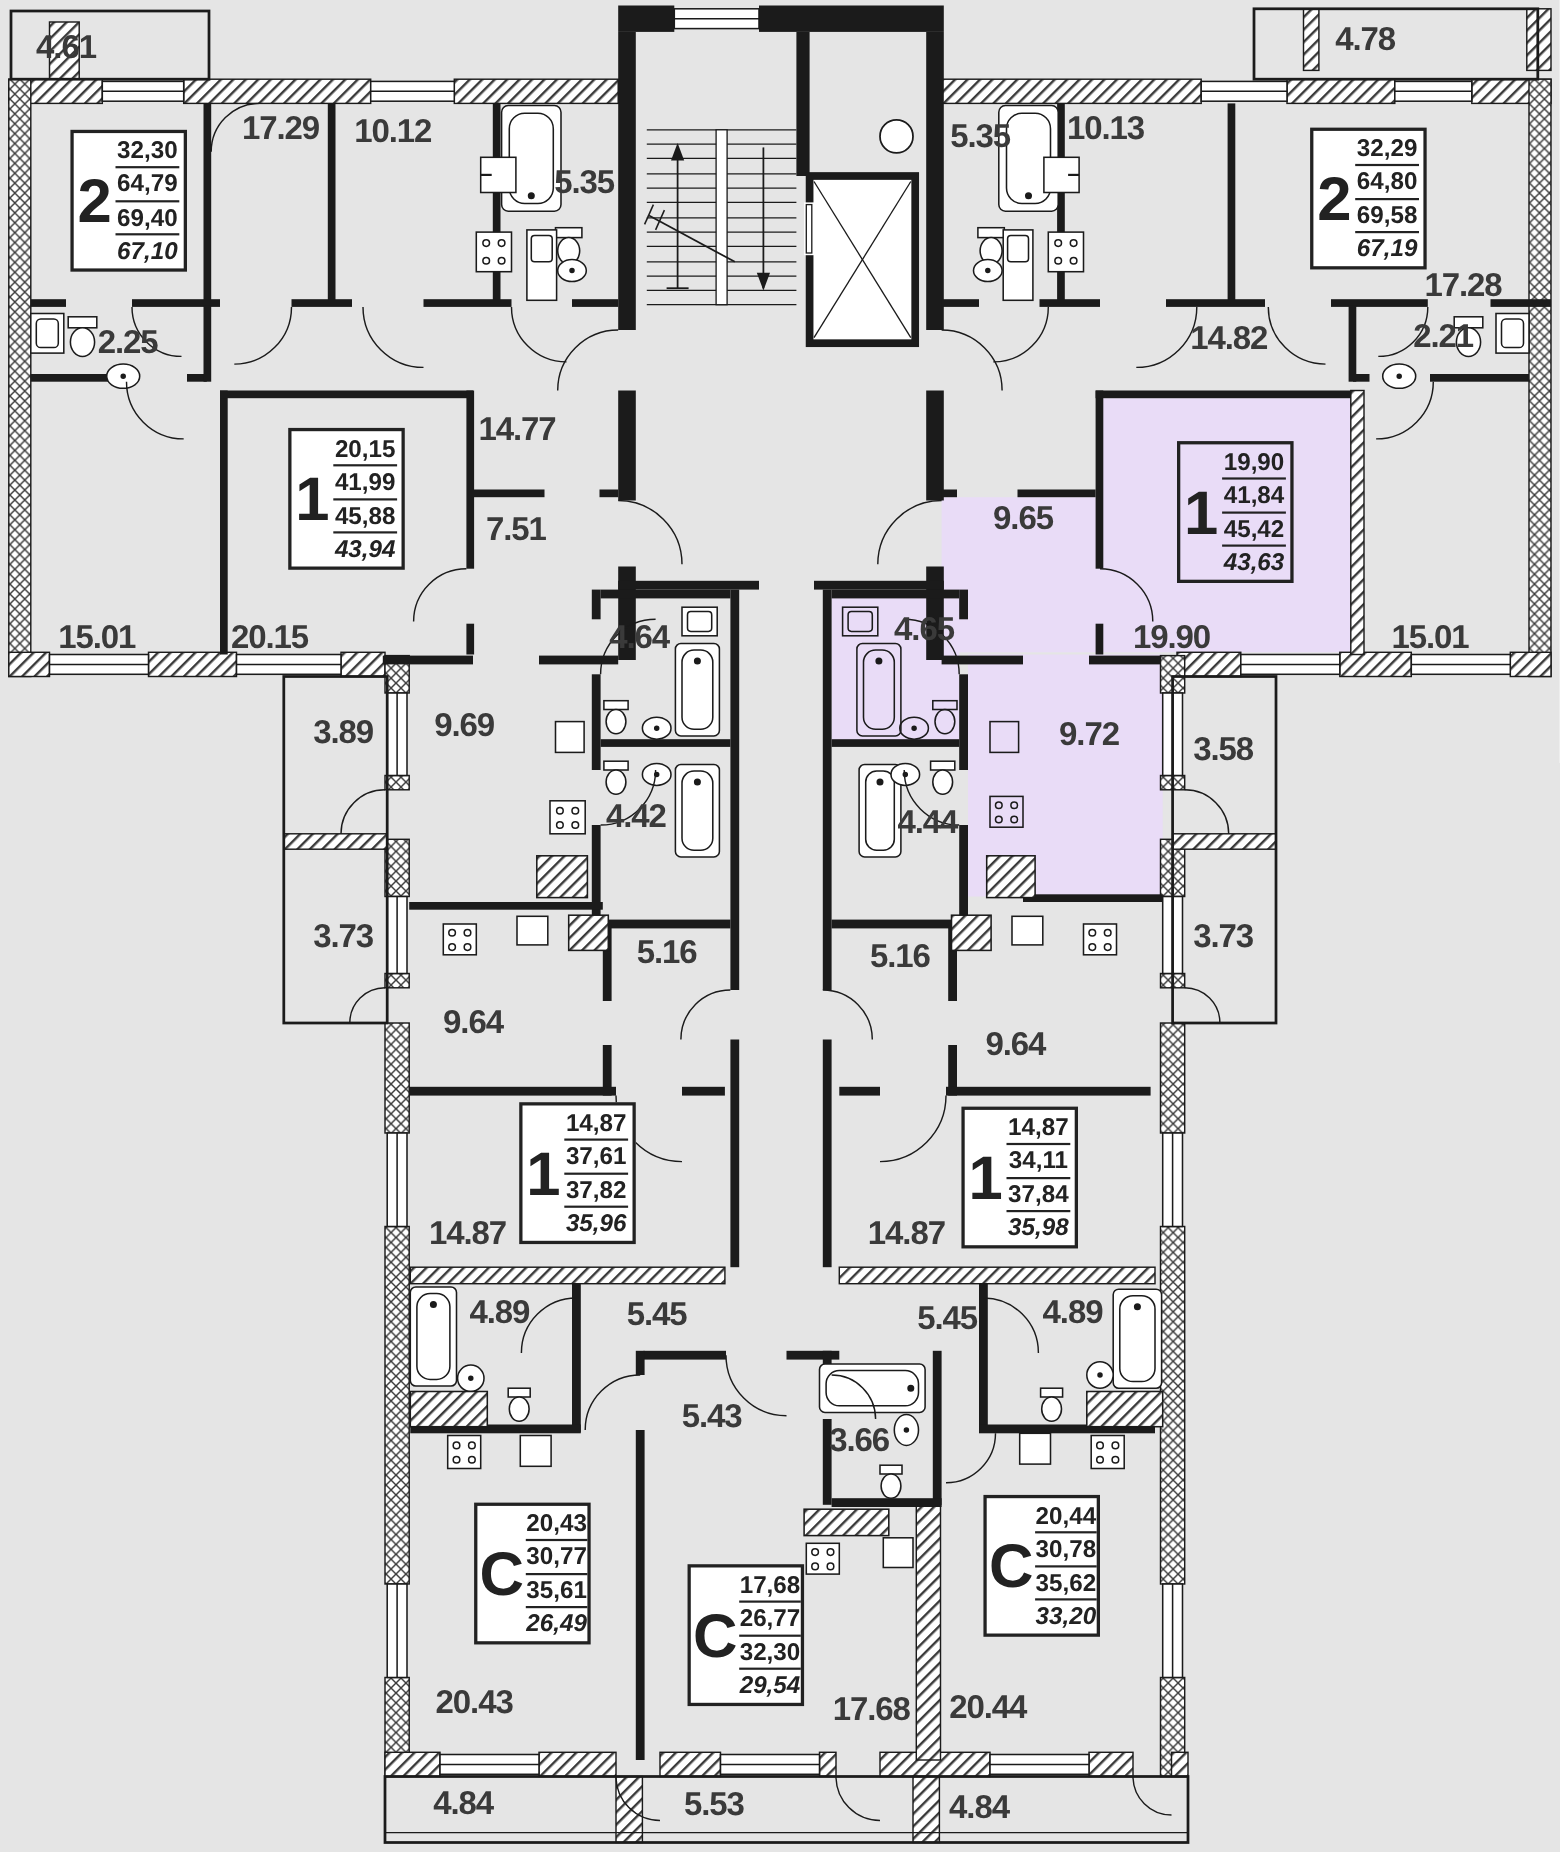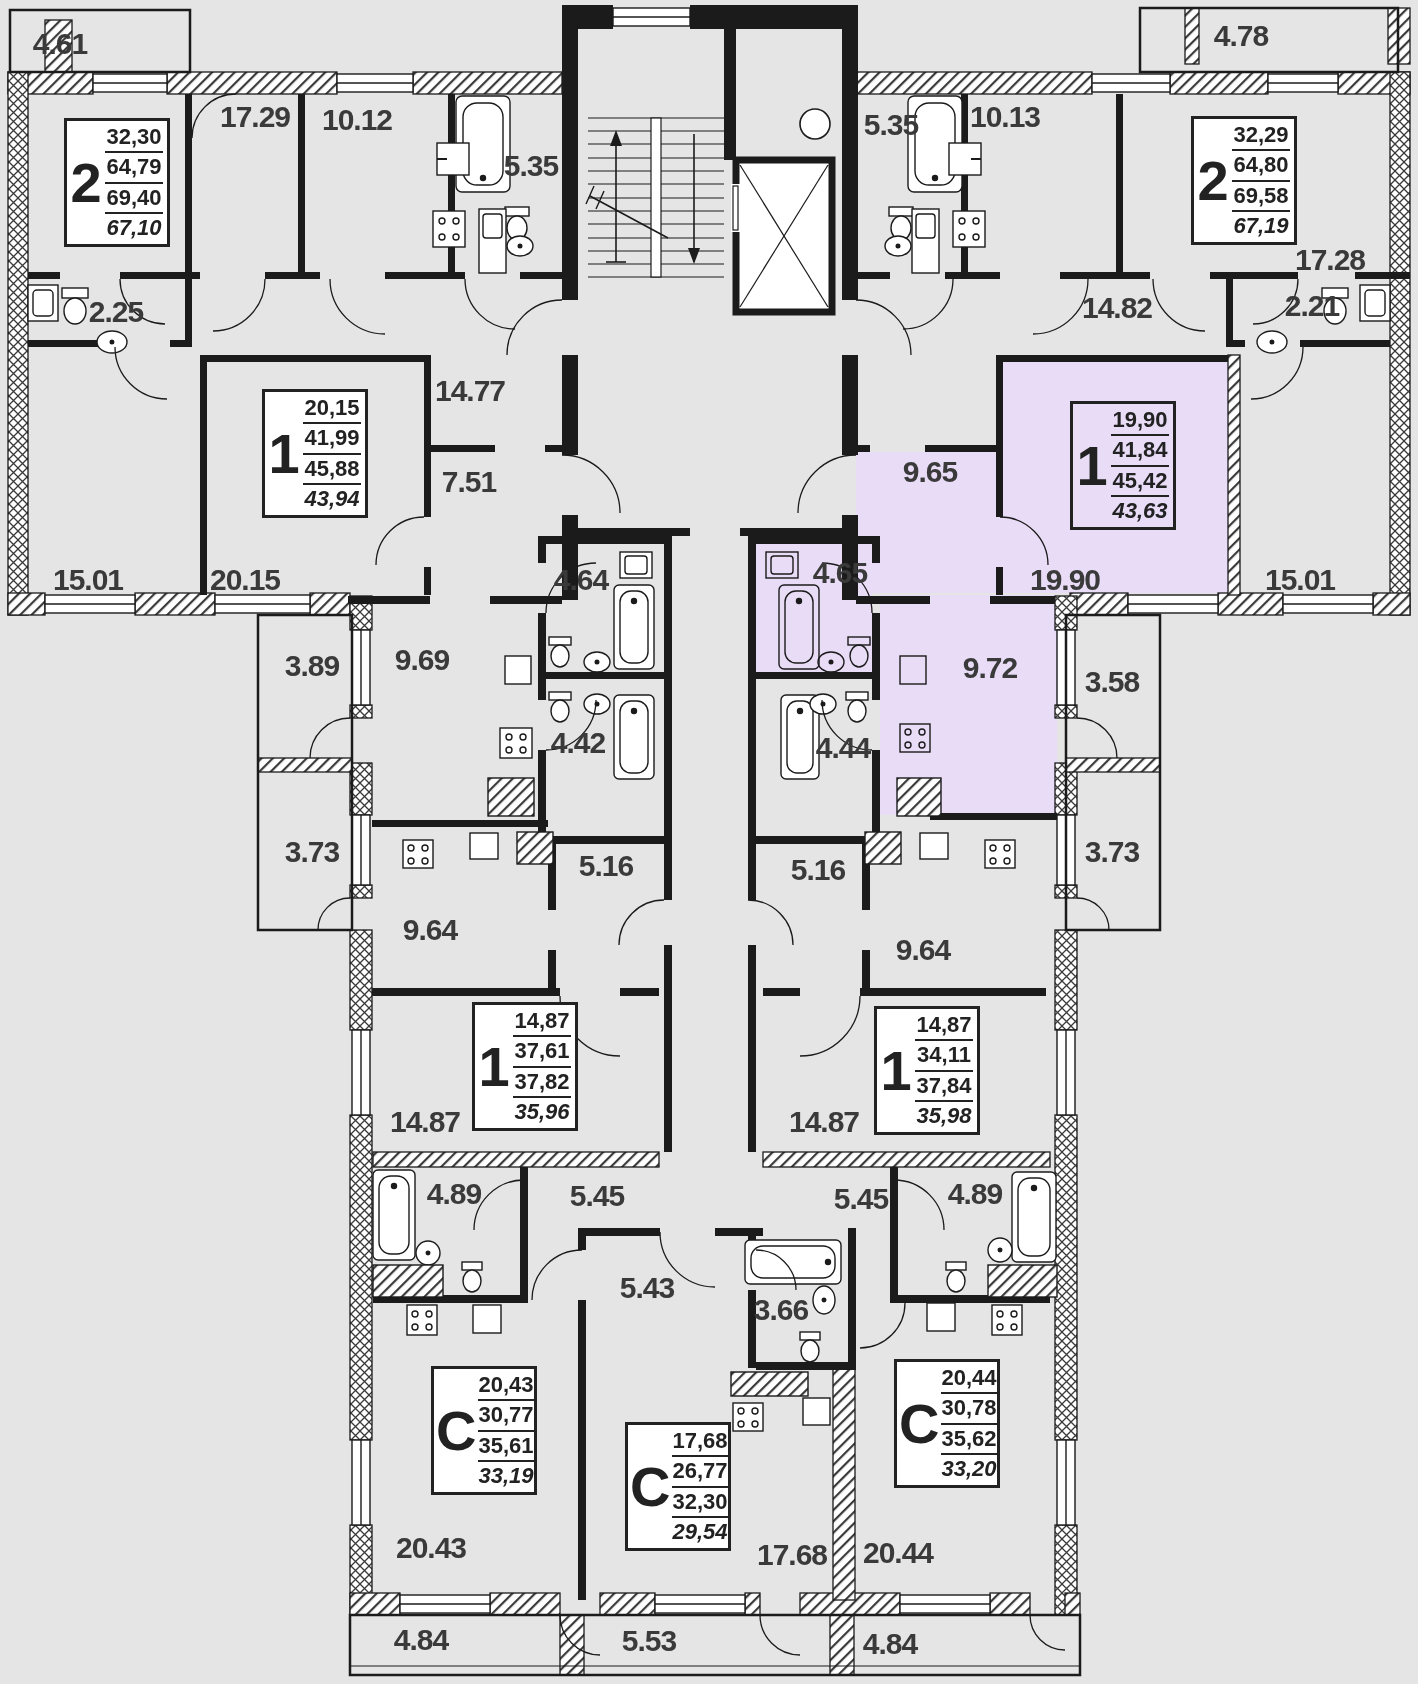--- a/index.html
+++ b/index.html
@@ -685,21 +685,21 @@
     <div class="a">37,84</div>
     <div class="a">35,98</div>
   </div>
 </div>
 <div class="card" style="left:431px;top:1366px">
   <div class="t">C</div>
   <div class="as">
     <div class="a">20,43</div>
     <div class="a">30,77</div>
     <div class="a">35,61</div>
-    <div class="a">33,19</div>
+    <div class="a">26,49</div>
   </div>
 </div>
 <div class="card" style="left:625px;top:1422px">
   <div class="t">C</div>
   <div class="as">
     <div class="a">17,68</div>
     <div class="a">26,77</div>
     <div class="a">32,30</div>
     <div class="a">29,54</div>
   </div>

